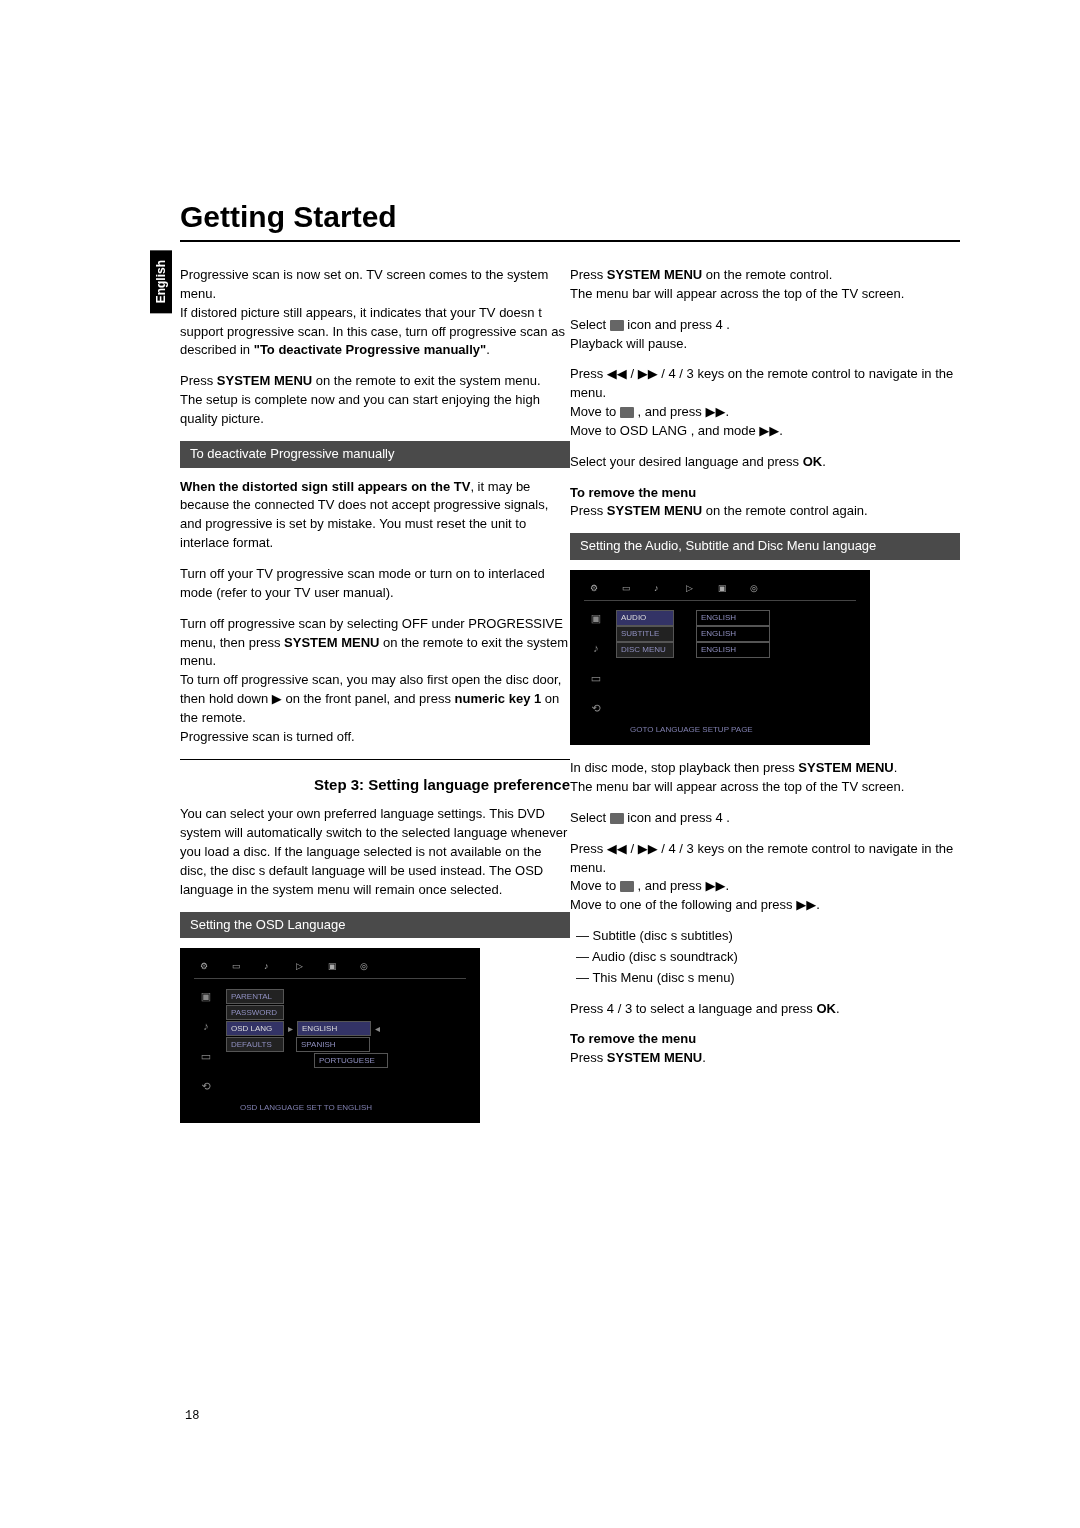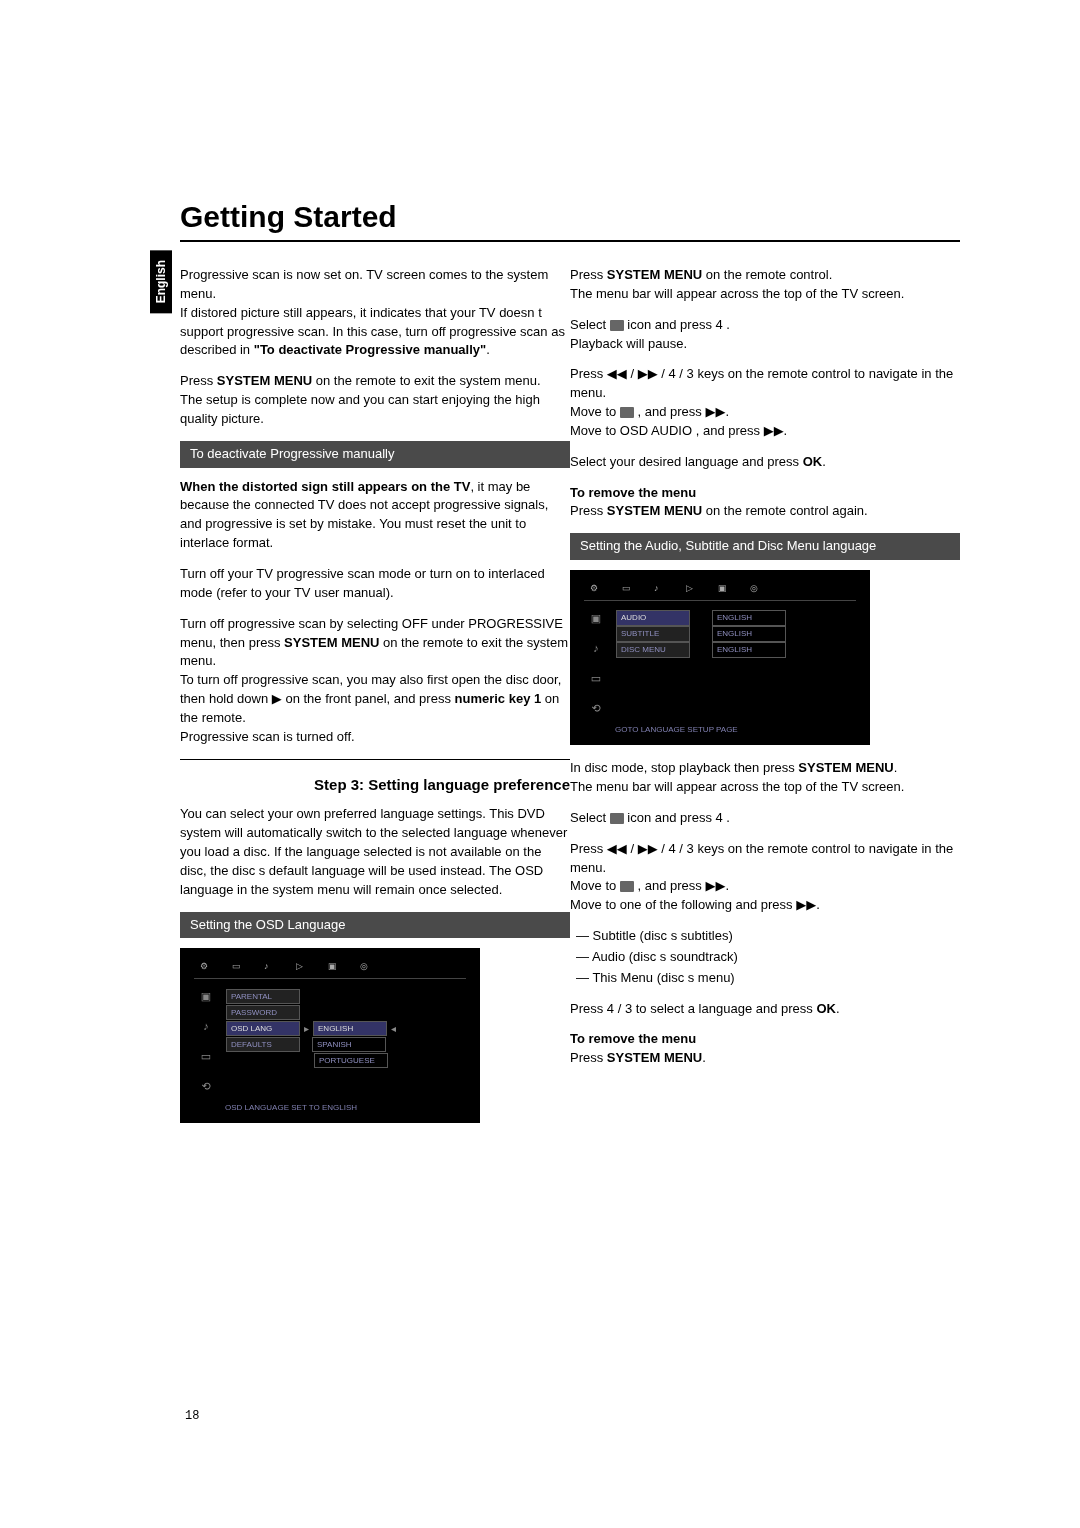--- a/index.html
+++ b/index.html
@@ -79,40 +79,40 @@
   .osd-tabs span { width: 14px; height: 12px; display: inline-block; color:#aaa; }
   .osd-body { display: flex; margin-top: 10px; gap: 8px; }
   .osd-side { width: 24px; display: flex; flex-direction: column; gap: 14px; align-items:center; color:#888; }
   .osd-side span{ font-size:11px; }
   .osd-list { flex: 1; }
   .osd-row { display: flex; align-items: center; height: 16px; }
   .osd-label {
     background: #222;
     border: 1px solid #555;
     color: #9090c0;
-    width: 74px;
+    width: 58px;
     padding: 1px 4px;
     font-size: 8px;
     margin-bottom: 2px;
   }
   .osd-label.sel { background: #333366; color: #ddd; }
   .osd-val {
     border: 1px solid #555;
     color: #9090c0;
     width: 74px;
     padding: 1px 4px;
     font-size: 8px;
     margin-bottom: 2px;
     margin-left: 22px;
   }
   .osd-val.sel { background: #333366; color:#ddd; }
   .osd-status {
     position: absolute;
     bottom: 10px;
-    left: 45px;
+    left: 60px;
     font-size: 8px;
     color: #8080b0;
   }
   .osd-pointer {
     color: #888;
     font-size: 10px;
     padding: 0 4px;
   }
   .list-dash { padding-left: 6px; }
   .list-dash div { text-indent: -14px; padding-left: 14px; margin-bottom: 2px;}
@@ -228,21 +228,21 @@
     </p>
 
     <p>
       <span>Select </span><span class="inline-icon"></span><span> icon and press 4 .</span><br>
       <span class="indent">Playback will pause.</span>
     </p>
 
     <p>
       <span>Press ◀◀ / ▶▶  / 4  / 3  keys on the remote control to navigate in the menu.</span><br>
       <span class="indent">Move to  </span><span class="inline-icon"></span><span> , and press ▶▶.</span><br>
-      <span class="indent">Move to  OSD AUDIO  , and press ▶▶.</span>
+      <span class="indent">Move to  OSD LANG  , and mode ▶▶.</span>
     </p>
 
     <p>
       <span>Select your desired language and press </span><span class="bold-run">OK</span><span>.</span>
     </p>
 
     <p>
       <span class="bold-run">To remove the menu</span><br>
       <span>Press </span><span class="bold-run">SYSTEM MENU</span><span> on the remote control again.</span>
     </p>

